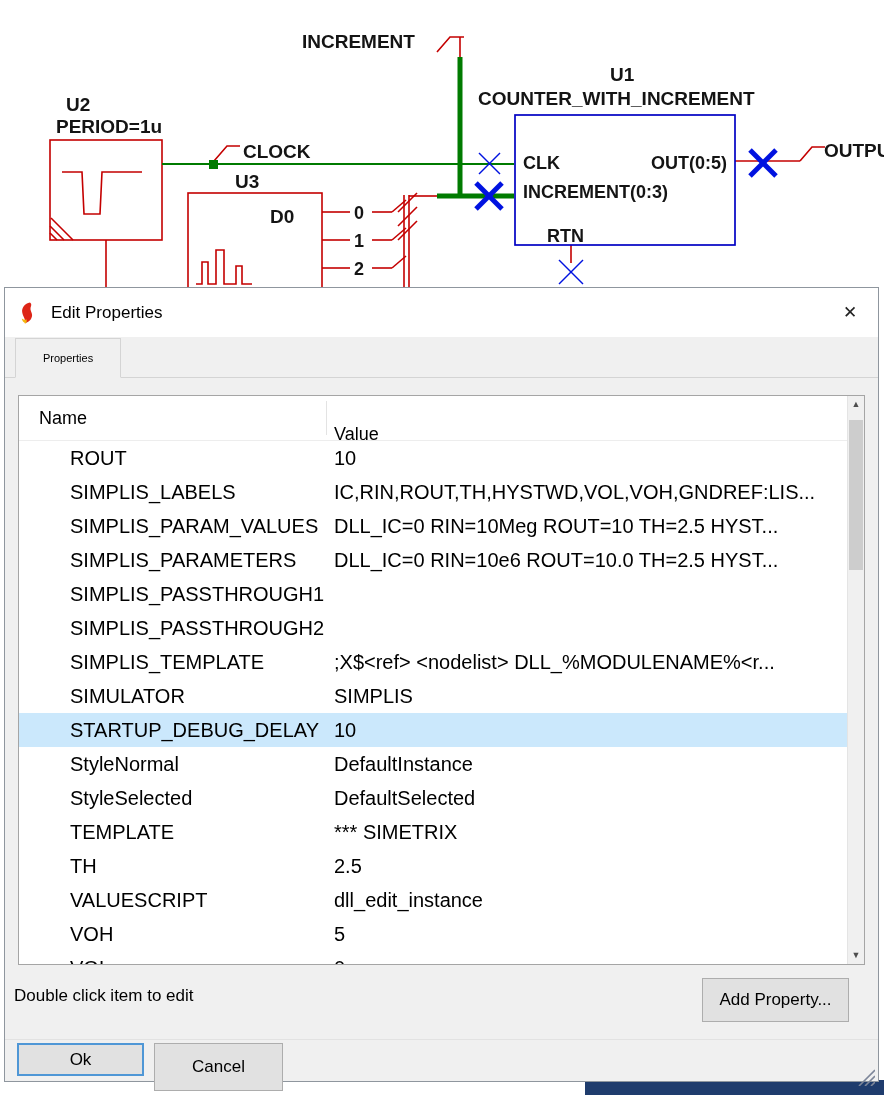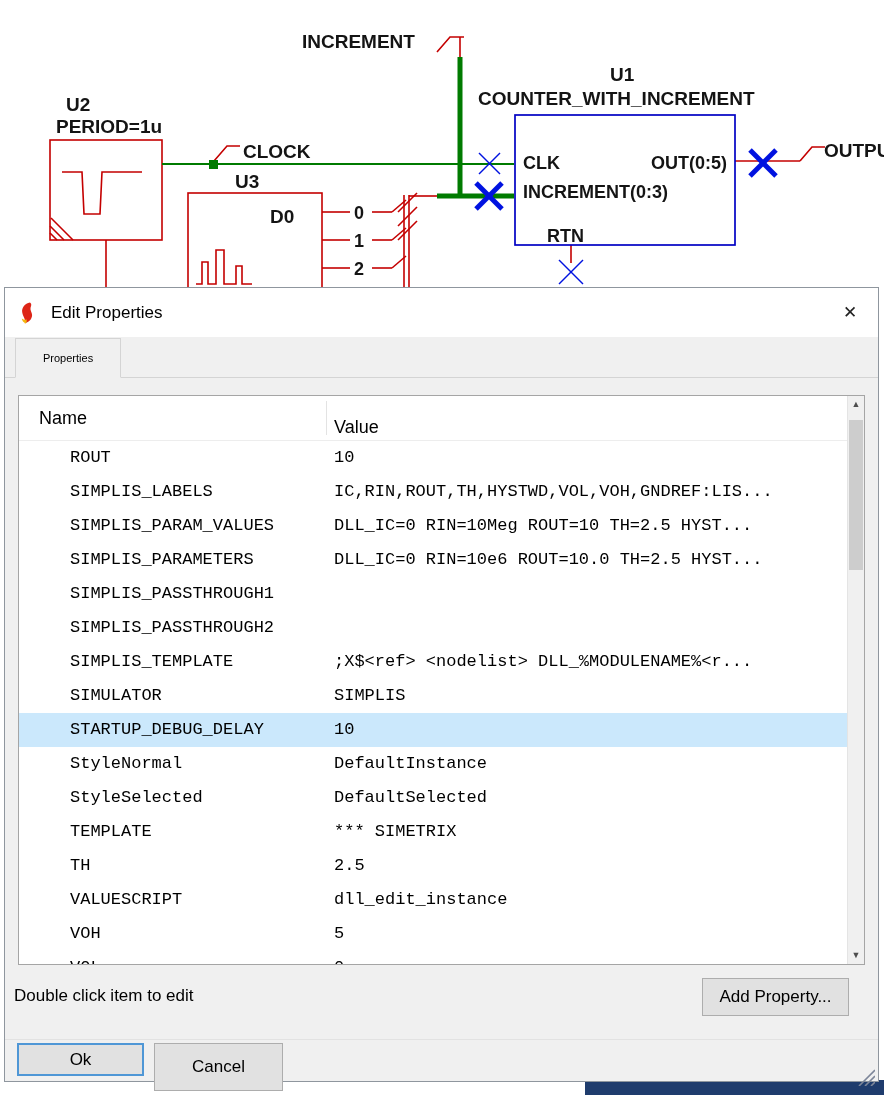--- a/index.html
+++ b/index.html
@@ -22,38 +22,38 @@
   .close-btn{position:absolute;right:14px;top:11px;width:28px;height:28px;font-size:17px;color:#222;
     text-align:center;line-height:28px;cursor:default;}
   .tabbar{position:absolute;left:0;top:49px;right:0;height:41px;border-bottom:1px solid #d4d4d4;}
   .tab{position:absolute;left:10px;bottom:-1px;height:40px;padding:0 27px;line-height:39px;font-size:11px;
     background:#f0f0f0;border:1px solid #d4d4d4;border-bottom:1px solid #f0f0f0;}
 
   
   .table{position:absolute;left:13px;top:107px;width:847px;height:570px;background:#fff;border:1px solid #a5a5a5;}
   .thead{position:absolute;left:0;top:0;right:17px;height:44px;font-size:18px;}
   .col-name{position:absolute;left:20px;top:12px;}
-  .col-value{position:absolute;left:315px;top:21px;}
+  .col-value{position:absolute;left:315px;top:28px;}
   .thead-vline{position:absolute;left:307px;top:5px;height:34px;width:1px;background:#e3e3e3;}
   .thead-hline{position:absolute;left:0;top:44px;right:17px;height:1px;background:#ededed;}
-  .rows{position:absolute;left:0;top:45px;right:17px;bottom:0;overflow:hidden;font-size:17px;font-family:Liberation Mono, monospace;}
+  .rows{position:absolute;left:0;top:45px;right:17px;bottom:0;overflow:hidden;font-size:20px;}
   .row{display:flex;height:34px;line-height:34px;}
   .row .name{width:315px;padding-left:51px;white-space:nowrap;overflow:hidden;}
   .row .value{flex:1;white-space:nowrap;overflow:hidden;}
   .row.selected{background:#cbe8fc;}
   .scrollbar{position:absolute;top:0;right:0;bottom:0;width:17px;background:#f0f0f0;border-left:1px solid #e4e4e4;}
   .sb-up,.sb-down{position:absolute;left:0;right:0;height:17px;font-size:9px;color:#4d4d4d;text-align:center;line-height:17px;}
   .sb-up{top:0;} .sb-down{bottom:0;}
   .sb-thumb{position:absolute;left:1px;top:24px;width:14px;height:150px;background:#cdcdcd;}
 
   
   .hint{position:absolute;left:9px;top:698px;font-size:17px;}
   .btn{font-family:inherit;font-size:17px;color:#000;background:#e1e1e1;border:1px solid #adadad;
     text-align:center;padding:0;cursor:default;}
-  .add-btn{position:absolute;left:697px;top:690px;width:147px;height:38px;}
+  .add-btn{position:absolute;left:697px;top:690px;width:147px;height:44px;}
   .footer-line{position:absolute;left:0;top:751px;right:0;height:1px;background:#e2e2e2;}
   .ok-btn{position:absolute;left:12px;top:755px;width:127px;height:33px;border:2px solid #4f97d6;}
   .cancel-btn{position:absolute;left:149px;top:755px;width:129px;height:48px;}
   .grip{position:absolute;left:855px;top:1066px;width:20px;height:20px;z-index:12;}
 </style>
 </head>
 <body>
 
 <div class="stage">
 

